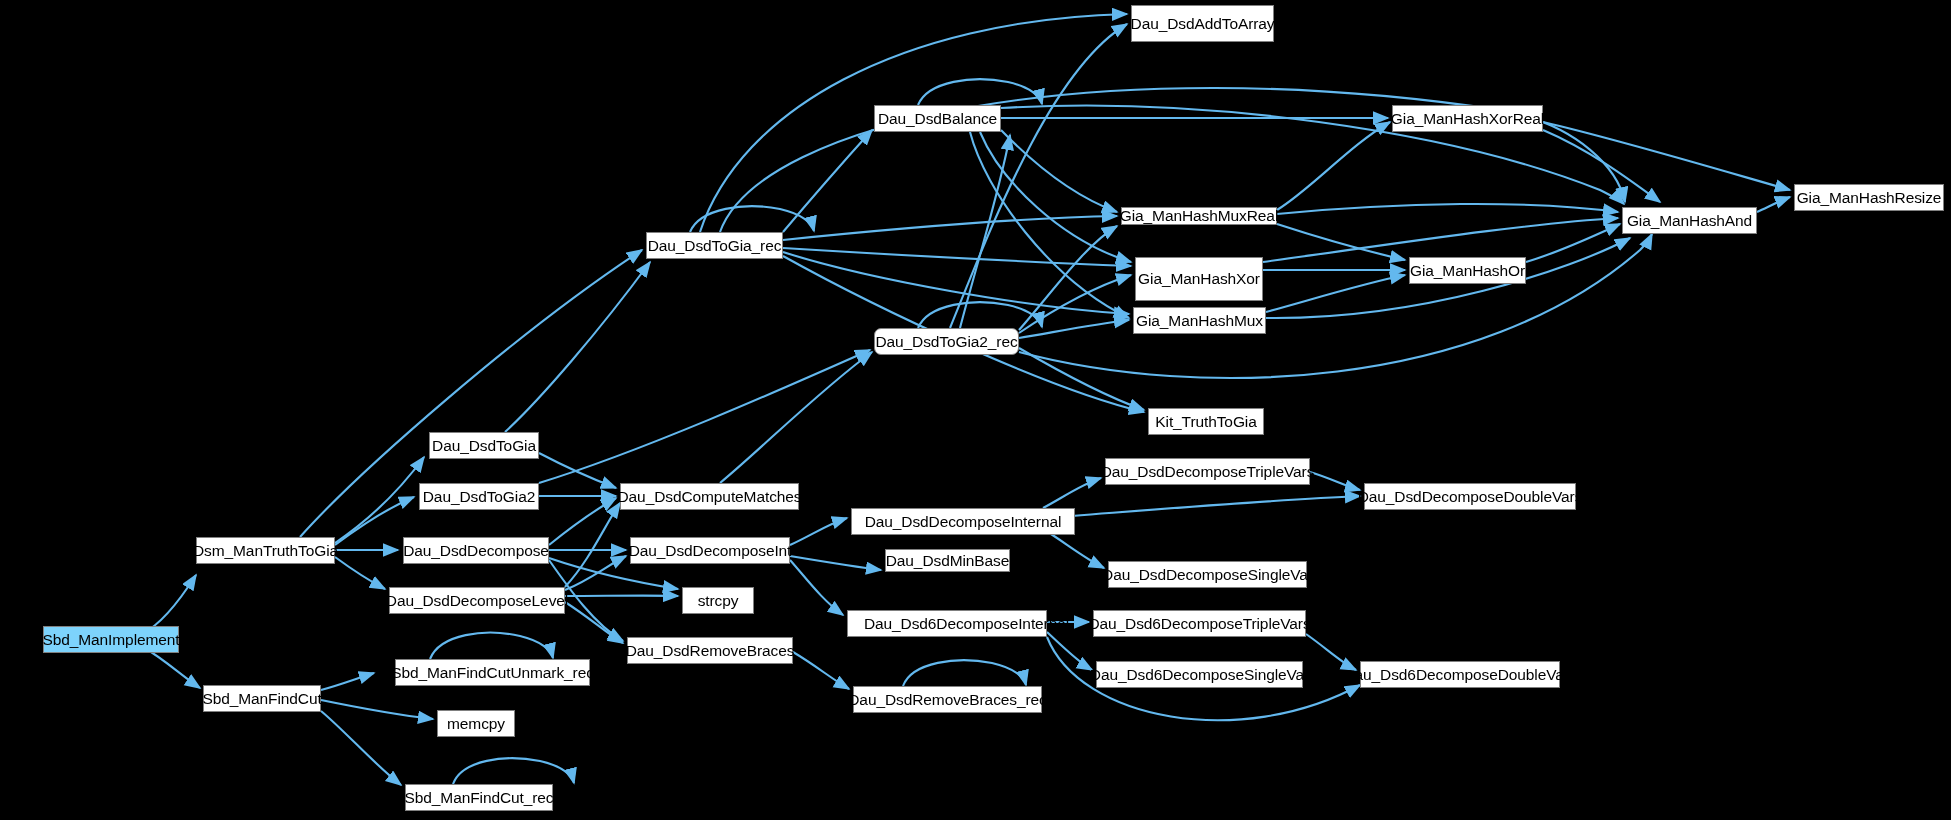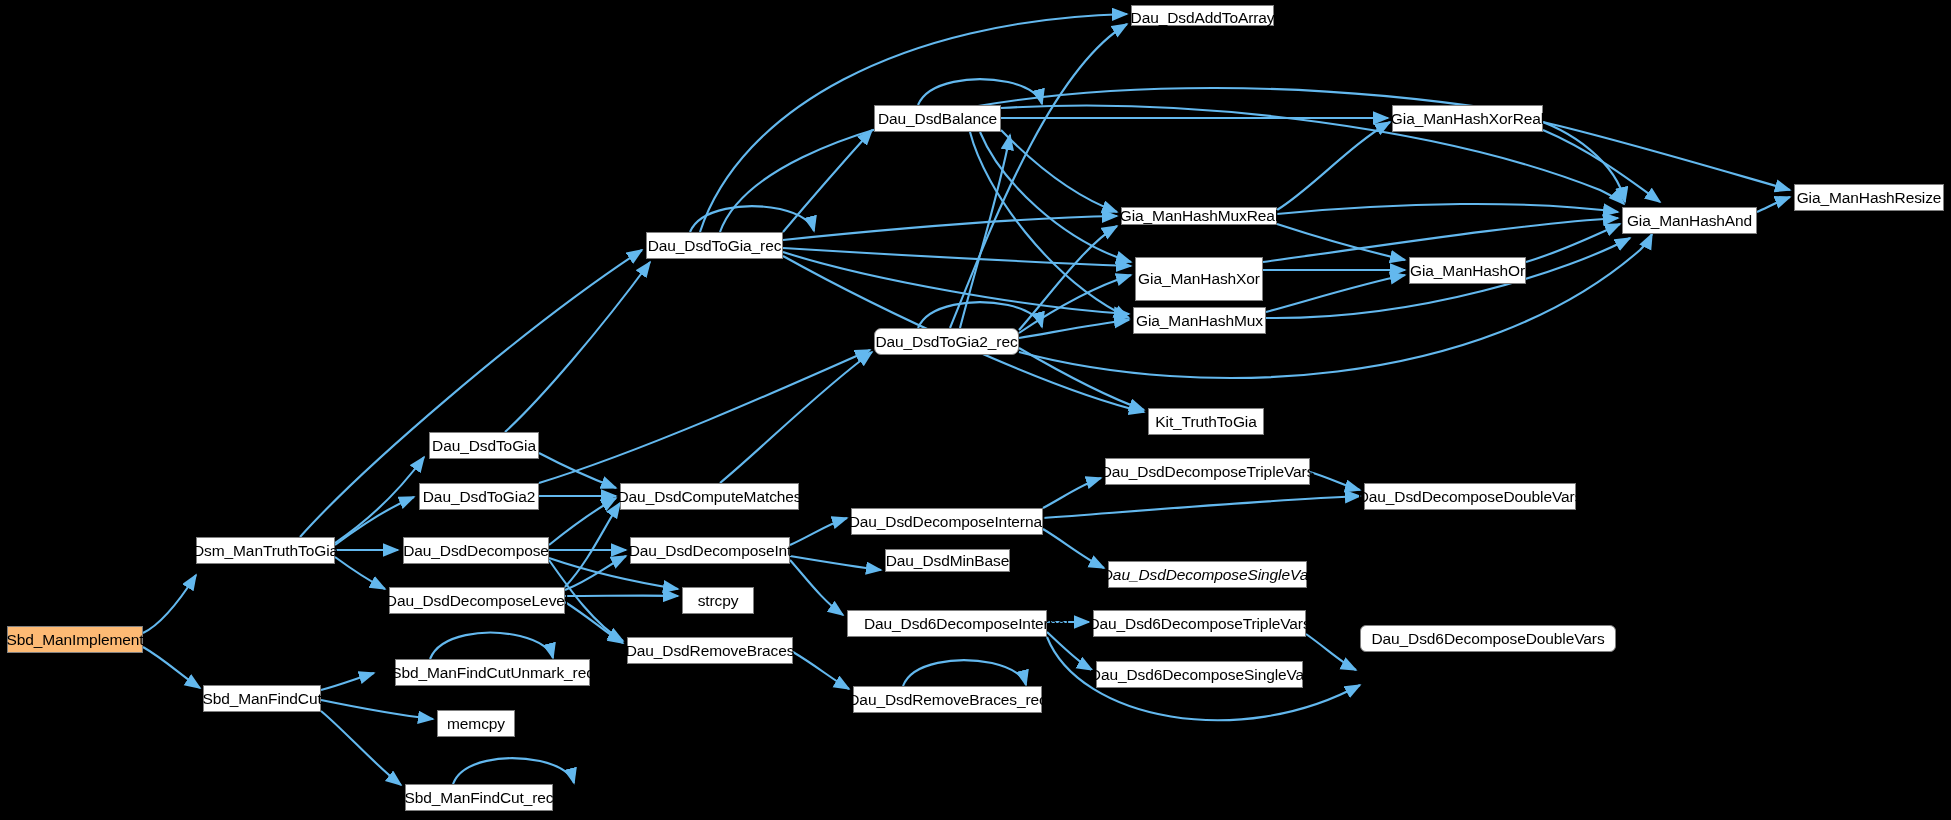--- a/index.html
+++ b/index.html
@@ -23,22 +23,23 @@
     line-height:1;
     display:flex;
     align-items:center;
     justify-content:center;
     white-space:nowrap;
     letter-spacing:-0.1px;
     z-index:5;
     padding:0 6px;
   }
   .node.root{
-    background:#fdba74;
+    background:#7dd3fc;
     border:1px solid #808080;
+    margin-left:36px;
   }
   .node-label{pointer-events:none;}
 </style>
 </head>
 <body>
 
 <div id="canvas">
   <svg id="edges" xmlns="http://www.w3.org/2000/svg" viewBox="0 0 1951 820">
     <defs>
       <marker id="arrow" markerWidth="9" markerHeight="9" refX="7.2" refY="3.2" orient="auto" markerUnits="strokeWidth">
@@ -167,21 +168,21 @@
       </div>
       <div class="node" style="left: 874px; top: 105px; width: 127px; height: 27px;">
         <span class="node-label">Dau_DsdBalance</span>
       </div>
       <div class="node" style="left: 874px; top: 328px; width: 145px; height: 27px; border-radius: 7px;">
         <span class="node-label">Dau_DsdToGia2_rec</span>
       </div>
       <div class="node" style="left: 1148px; top: 408px; width: 116px; height: 27px;">
         <span class="node-label">Kit_TruthToGia</span>
       </div>
-      <div class="node" style="left: 851px; top: 508px; width: 192px; height: 27px; align-items: center;">
+      <div class="node" style="left: 851px; top: 508px; width: 224px; height: 27px; align-items: center;">
         <span class="node-label">Dau_DsdDecomposeInternal</span>
       </div>
       <div class="node" style="left: 885px; top: 549px; width: 125px; height: 23px;">
         <span class="node-label">Dau_DsdMinBase</span>
       </div>
       <div class="node" style="left: 847px; top: 610px; width: 200px; height: 27px; padding-left: 45px;">
         <span class="node-label">Dau_Dsd6DecomposeInternal</span>
       </div>
       <div class="node" style="left: 853px; top: 686px; width: 189px; height: 27px;">
         <span class="node-label">Dau_DsdRemoveBraces_rec</span>
@@ -191,42 +192,42 @@
       </div>
       <div class="node" style="left: 1135px; top: 257px; width: 128px; height: 44px;">
         <span class="node-label">Gia_ManHashXor</span>
       </div>
       <div class="node" style="left: 1133px; top: 307px; width: 133px; height: 27px;">
         <span class="node-label">Gia_ManHashMux</span>
       </div>
       <div class="node" style="left: 1105px; top: 458px; width: 205px; height: 27px;">
         <span class="node-label">Dau_DsdDecomposeTripleVars</span>
       </div>
-      <div class="node" style="left: 1108px; top: 561px; width: 199px; height: 27px; font-style: italic;">
+      <div class="node" style="left: 1108px; top: 561px; width: 199px; height: 27px;">
         <span class="node-label">Dau_DsdDecomposeSingleVar</span>
       </div>
       <div class="node" style="left: 1093px; top: 610px; width: 213px; height: 27px;">
         <span class="node-label">Dau_Dsd6DecomposeTripleVars</span>
       </div>
       <div class="node" style="left: 1096px; top: 661px; width: 207px; height: 27px;">
         <span class="node-label">Dau_Dsd6DecomposeSingleVar</span>
       </div>
-      <div class="node" style="left: 1131px; top: 5px; width: 143px; height: 21px; align-items: flex-end;">
+      <div class="node" style="left: 1131px; top: 5px; width: 143px; height: 37px;">
         <span class="node-label">Dau_DsdAddToArray</span>
       </div>
       <div class="node" style="left: 1392px; top: 105px; width: 151px; height: 27px;">
         <span class="node-label">Gia_ManHashXorReal</span>
       </div>
       <div class="node" style="left: 1409px; top: 257px; width: 117px; height: 27px;">
         <span class="node-label">Gia_ManHashOr</span>
       </div>
       <div class="node" style="left: 1364px; top: 483px; width: 212px; height: 27px;">
         <span class="node-label">Dau_DsdDecomposeDoubleVars</span>
       </div>
-      <div class="node" style="left: 1360px; top: 625px; width: 256px; height: 27px; border-radius: 6px;">
+      <div class="node" style="left: 1360px; top: 661px; width: 200px; height: 27px;">
         <span class="node-label">Dau_Dsd6DecomposeDoubleVars</span>
       </div>
       <div class="node" style="left: 1622px; top: 207px; width: 135px; height: 27px;">
         <span class="node-label">Gia_ManHashAnd</span>
       </div>
       <div class="node" style="left: 1794px; top: 184px; width: 150px; height: 27px;">
         <span class="node-label">Gia_ManHashResize</span>
       </div>
     </div>
 </div>

